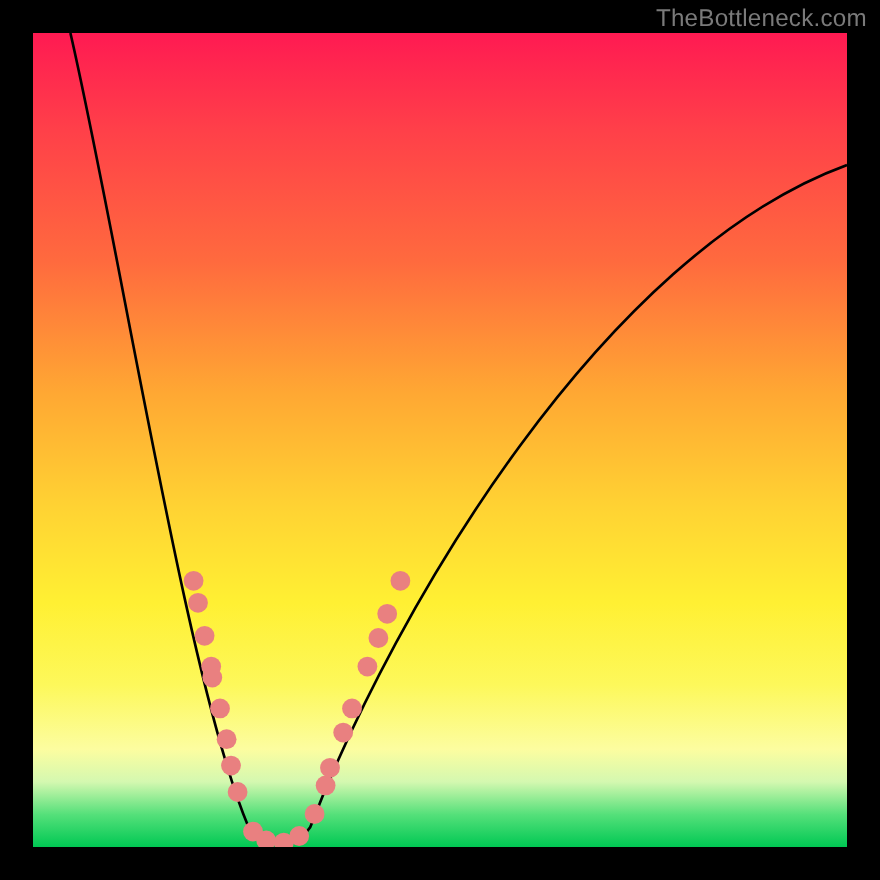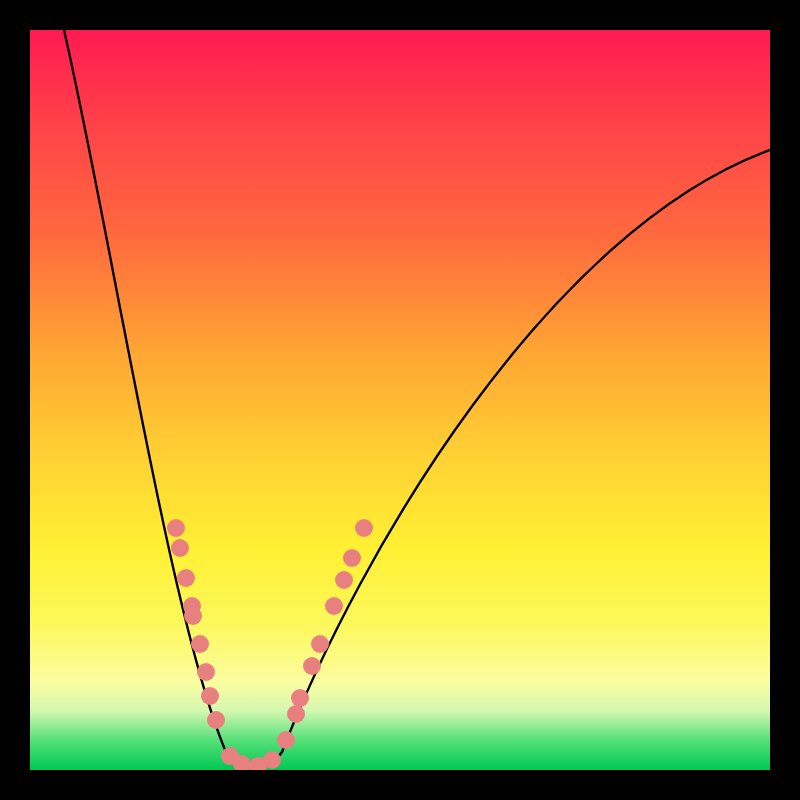--- a/index.html
+++ b/index.html
@@ -92,13 +92,14 @@
       <circle class="dot" r="9" cx="282" cy="636"></circle>
       <circle class="dot" r="9" cx="290" cy="614"></circle>
       <circle class="dot" r="9" cx="304" cy="576"></circle>
       <circle class="dot" r="9" cx="314" cy="550"></circle>
       <circle class="dot" r="9" cx="322" cy="528"></circle>
       <circle class="dot" r="9" cx="334" cy="498"></circle>
 
     </svg>
   </div>
 
+  <div class="watermark">TheBottleneck.com</div>
 </div>
 
 </body></html>

